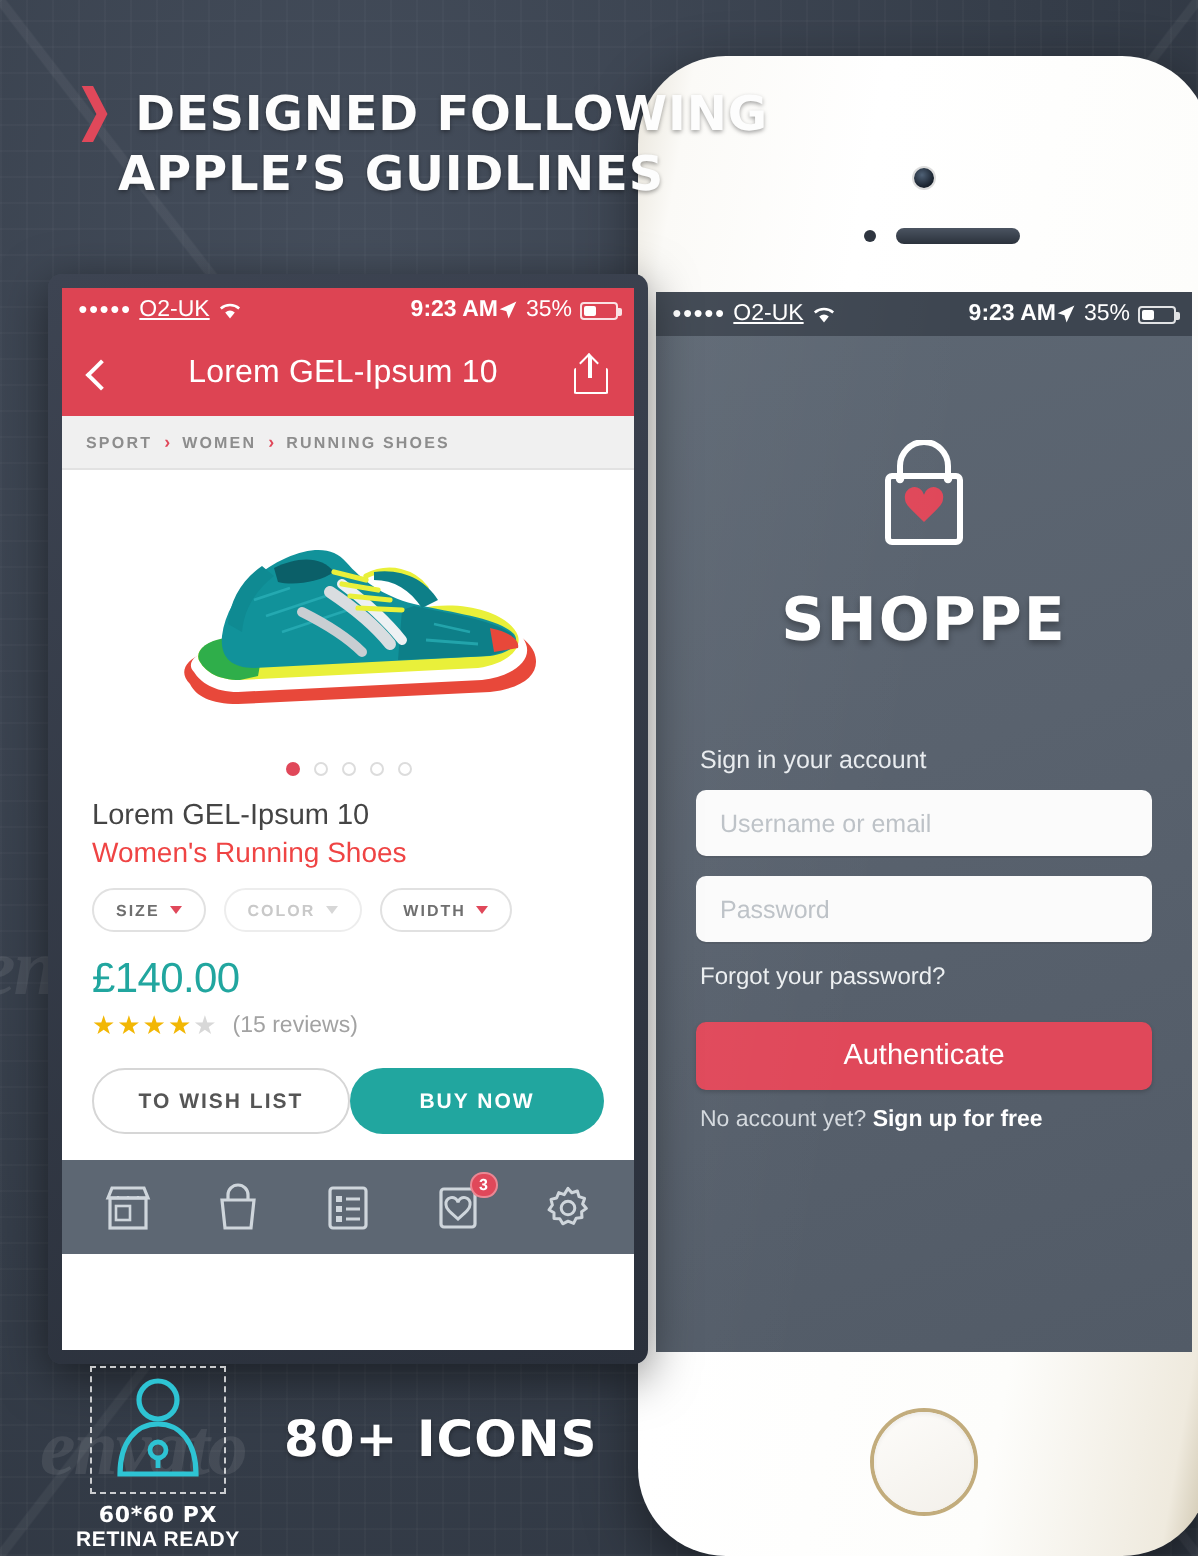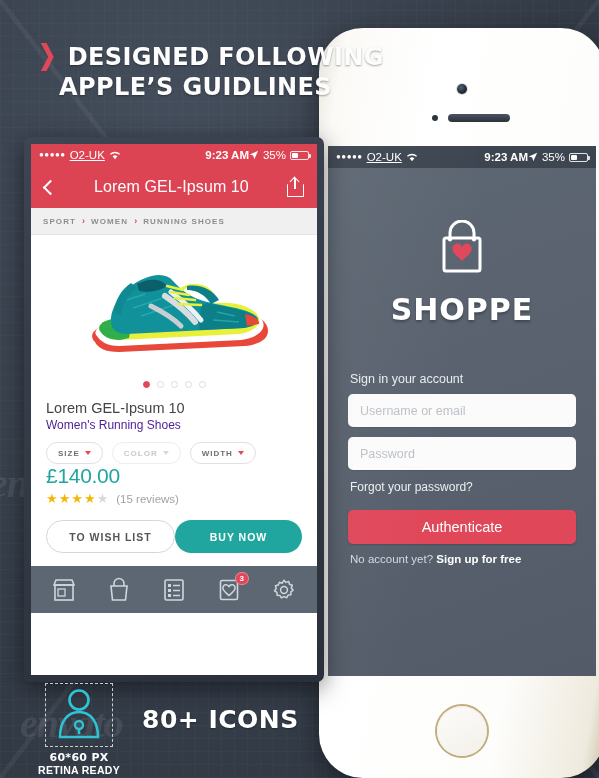--- a/index.html
+++ b/index.html
@@ -171,22 +171,22 @@
   #dots {
     position:absolute; bottom:4px; left:0; right:0;
     display:flex; justify-content:center; gap:7px;
   }
   #dots span { width:7px; height:7px; border-radius:50%; border:1px solid #dcdcdc; display:block; }
   #dots span.on { background:#e0485a; border-color:#e0485a; }
 
   
   #details { padding:8px 15px 0 15px; background:#fff; }
   .ptitle { font-size:14.5px; color:#444; margin-bottom:2px; }
-  .psub { font-size:12px; color:#4c1d95; margin-bottom:10px; }
-  #pills { display:flex; gap:9px; }
+  .psub { font-size:14px; color:#ef4444; margin-bottom:10px; }
+  #pills { display:flex; gap:9px; margin-bottom:12px; }
   .pill {
     border:1px solid #e1e1e1; border-radius:13px; height:22px;
     display:flex; align-items:center; gap:5px; padding:0 11px;
     font-size:8px; letter-spacing:1px; font-weight:bold; color:#6f6f6f;
     background:#fff;
   }
   .pill.dim { color:#c9c9c9; border-color:#ededed;text-align:center; }
   .chev-dn { width:0; height:0; border-left:3.5px solid transparent; border-right:3.5px solid transparent; border-top:4px solid #e0485a; }
   .pill.dim .chev-dn { border-top-color:#d7d7d7; }
   .price { font-size:21px; color:#21a69f; margin-bottom:3px; letter-spacing:-.3px; }

